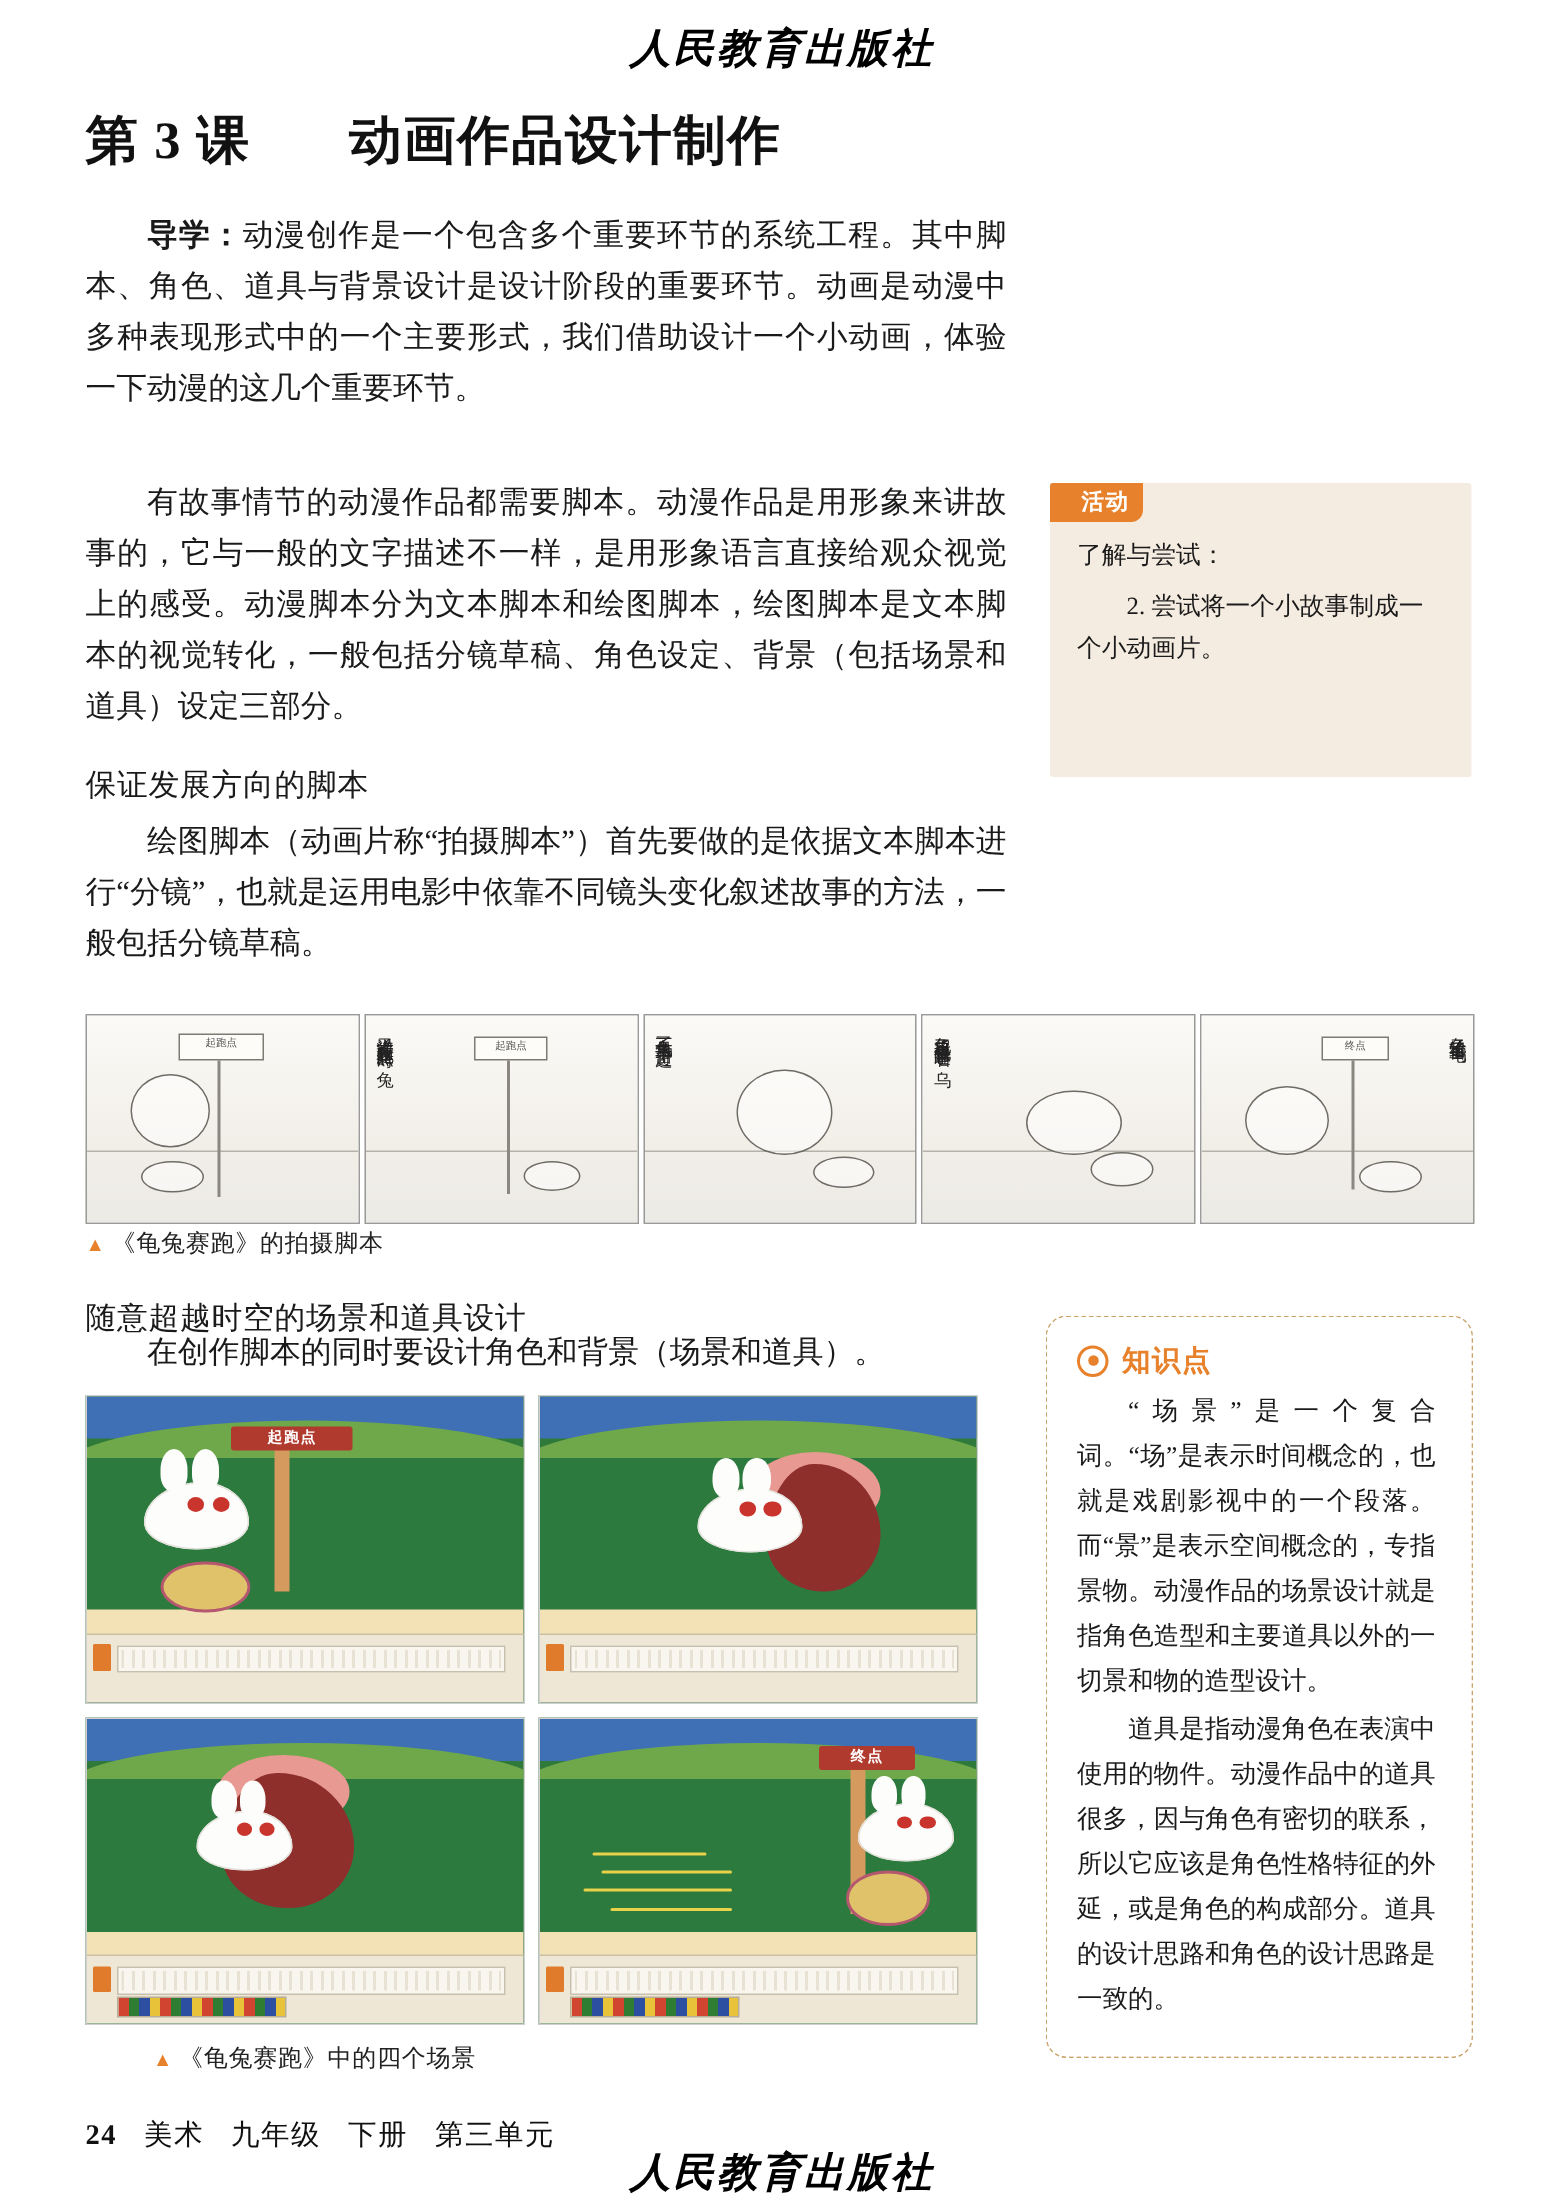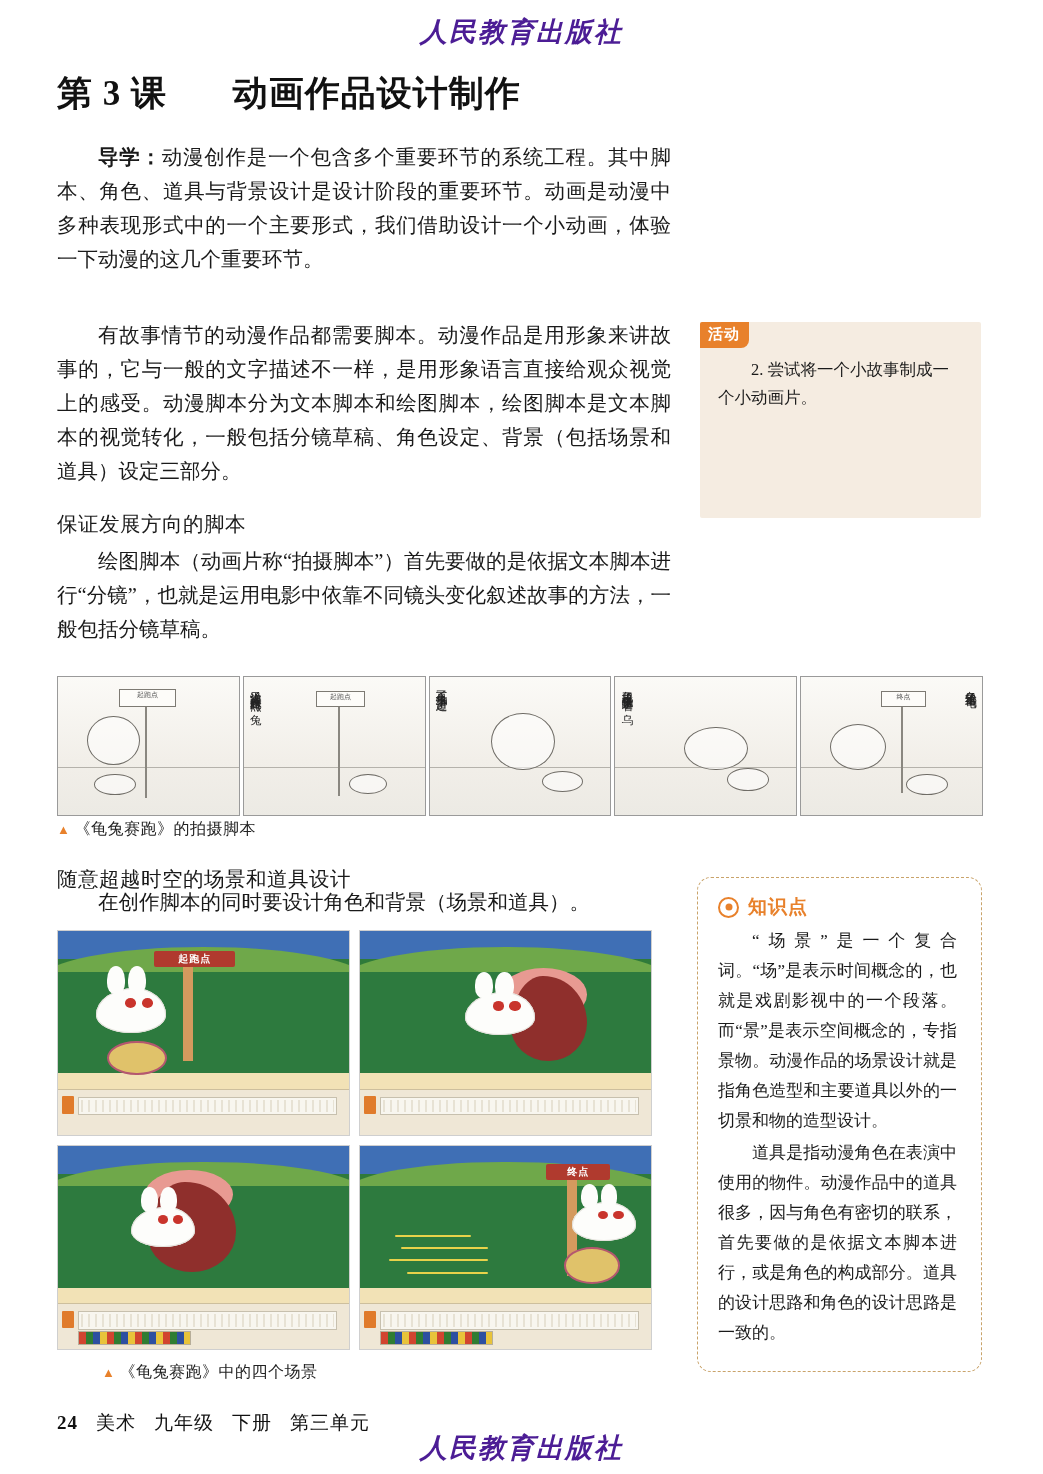--- a/index.html
+++ b/index.html
@@ -19,21 +19,21 @@
     position: absolute;
     inset: 0;
   }
 
   
   .pub-mark {
     position: absolute;
     left: 0;
     width: 100%;
     text-align: center;
-    color: #4c1d95;
+    color: #000000;
     font-family: "DejaVu Serif", serif;
     font-weight: bold;
     font-style: italic;
     letter-spacing: 2px;
     white-space: nowrap;
   }
   .pub-top {
     top: 14px;
     font-size: 27px;
   }
@@ -99,21 +99,21 @@
     padding: 34px 18px 16px 18px;
   }
   .activity-tag {
     position: absolute;
     left: 0;
     top: 0;
     background: #e8812b;
     color: #fff;
     font-size: 15px;
     font-weight: bold;
-    padding: 3px 9px 4px 8px;
+    padding: 3px 9px 4px 21px;
     border-radius: 2px 0 8px 0;
     letter-spacing: 1px;
     font-family: Liberation Serif, serif;
   }
   .activity p {
     margin: 0 0 6px 0;
     font-size: 16.5px;
     line-height: 28px;
     font-family: "Liberation Serif", serif;
   }
@@ -443,30 +443,31 @@
     <p class="para">有故事情节的动漫作品都需要脚本。动漫作品是用形象来讲故事的，它与一般的文字描述不一样，是用形象语言直接给观众视觉上的感受。动漫脚本分为文本脚本和绘图脚本，绘图脚本是文本脚本的视觉转化，一般包括分镜草稿、角色设定、背景（包括场景和道具）设定三部分。</p>
     <h3 class="sub">保证发展方向的脚本</h3>
     <p class="para">绘图脚本（动画片称“拍摄脚本”）首先要做的是依据文本脚本进行“分镜”，也就是运用电影中依靠不同镜头变化叙述故事的方法，一般包括分镜草稿。</p>
   </div>
 
   <h3 class="sub" style="position:absolute;left:57px;top:851px;width:614px;margin-top:12px;">随意超越时空的场景和道具设计</h3>
   <p class="para" style="position:absolute;left:57px;top:885px;width:614px;margin:0;">在创作脚本的同时要设计角色和背景（场景和道具）。</p>
 
   <div class="activity">
     <div class="activity-tag">活动</div>
+    <p>了解与尝试：</p>
     <p class="item">2. 尝试将一个小故事制成一个小动画片。</p>
   </div>
 
   <div class="knowledge">
     <div class="knowledge-head">
       <span class="k-icon"></span>
       <span class="k-title">知识点</span>
     </div>
     <p>“场景”是一个复合词。“场”是表示时间概念的，也就是戏剧影视中的一个段落。而“景”是表示空间概念的，专指景物。动漫作品的场景设计就是指角色造型和主要道具以外的一切景和物的造型设计。</p>
-    <p>道具是指动漫角色在表演中使用的物件。动漫作品中的道具很多，因与角色有密切的联系，首先要做的是依据文本脚本进行，或是角色的构成部分。道具的设计思路和角色的设计思路是一致的。</p>
+    <p>道具是指动漫角色在表演中使用的物件。动漫作品中的道具很多，因与角色有密切的联系，所以它应该是角色性格特征的外延，或是角色的构成部分。道具的设计思路和角色的设计思路是一致的。</p>
   </div>
 
   <div class="storyboard">
 
     <div class="sb-cell">
       <div class="sb-sky"></div>
       <div class="sb-mtn" style="border-color:#b9b6ae;"></div>
       <div class="sb-ground"></div>
       <div class="sb-pole" style="left:48%;top:12%;height:76%;"></div>
       <div class="sb-sign" style="left:34%;top:9%;width:30%;height:11%;">起跑点</div>

